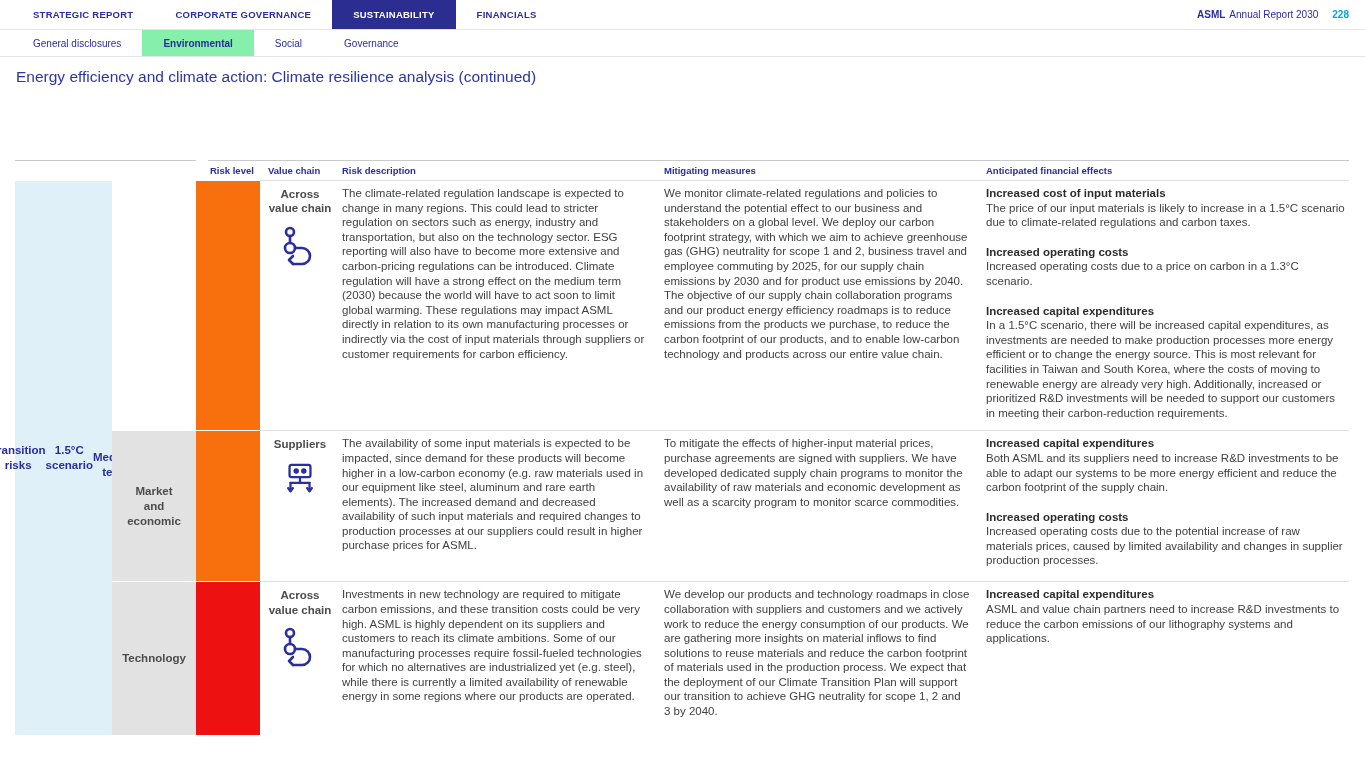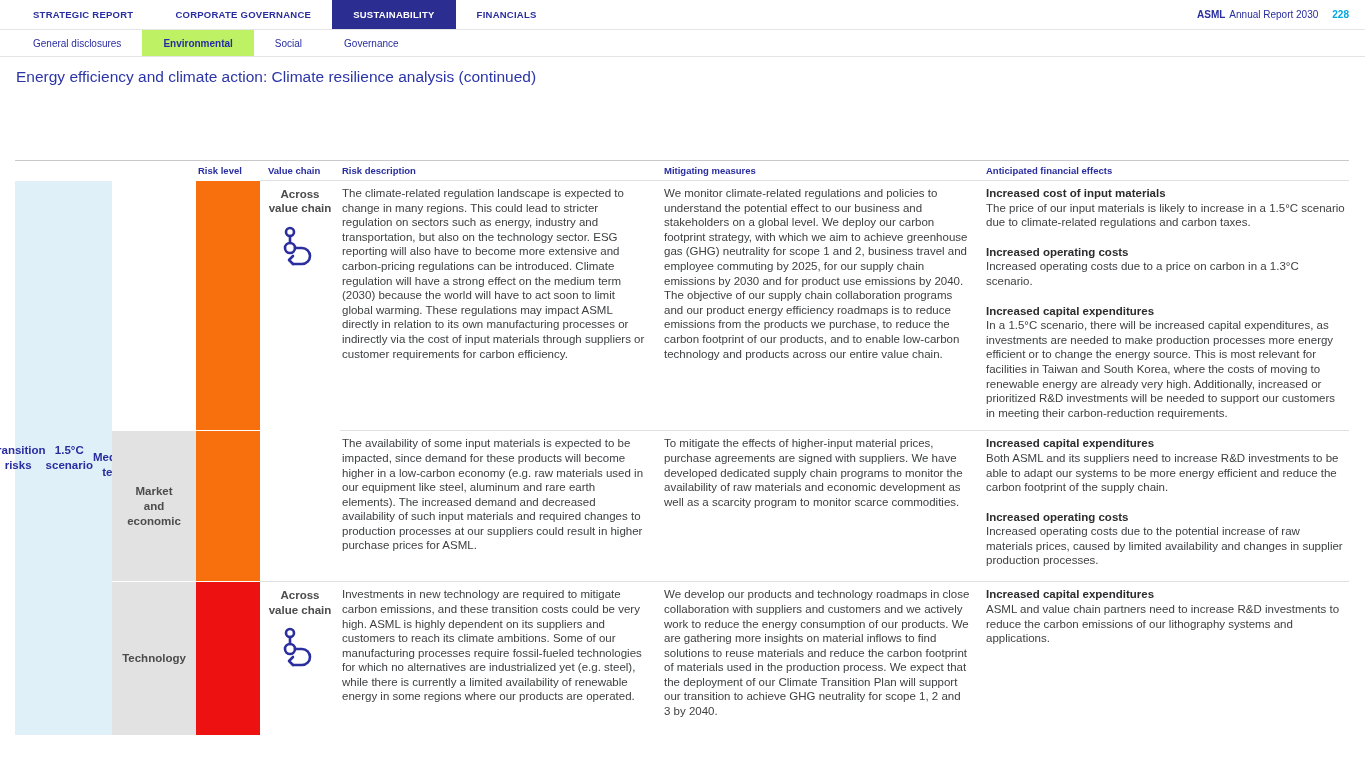--- a/index.html
+++ b/index.html
@@ -28,40 +28,40 @@
 
   
   .sub-nav {
     height: 27px; display: flex; align-items: stretch;
     border-bottom: 1px solid #e4e4e6; padding-left: 12px; background: #fff;
   }
   .sub-tab {
     display: flex; align-items: center; padding: 0 21px;
     font-size: 10px; color: #282da0; cursor: pointer; white-space: nowrap; text-decoration: none;
   }
-  .sub-tab.active { background: #bef264; font-weight: bold; }
+  .sub-tab.active { background: #86efac; font-weight: bold; }
 
   
   .page-title {
     margin: 11px 16px 0 16px; font-size: 15.5px; font-weight: 400; color: #2b35a8;
   }
 
   
   .report-table {
     margin: 74px 16px 0 15px;
     display: grid;
     grid-template-columns: 97px 84px 64px 80px 322px 322px 1fr;
     grid-template-rows: auto minmax(238px, auto) minmax(151px, auto) minmax(154px, auto);
   }
   .th {
     font-size: 9.5px; font-weight: bold; color: #282da0;
     padding: 4px 2px 4px 2px; border-top: 1px solid #c9c9cb; white-space: nowrap;
   }
   .th-empty { grid-column: 1 / 3; grid-row: 1; }
-  .th-risk { grid-column: 3; grid-row: 1; }
+  .th-risk { grid-column: 3; grid-row: 1; margin-left: 12px; }
   .th-vc   { grid-column: 4; grid-row: 1; padding-left: 8px; }
   .th-desc { grid-column: 5; grid-row: 1; }
   .th-mit  { grid-column: 6; grid-row: 1; }
   .th-fin  { grid-column: 7; grid-row: 1; }
 
   .r1 { grid-row: 2; } .r2 { grid-row: 3; } .r3 { grid-row: 4; }
 
   .scenario-cell {
     grid-column: 1; grid-row: 2 / 5; background: #dff0f9;
     display: flex; justify-content: center; align-items: center;
@@ -163,20 +163,38 @@
       <div>Increased operating costs due to a price on carbon in a 1.3°C scenario.</div>
     </div>
     <div class="fin-block">
       <div class="fin-title">Increased capital expenditures</div>
       <div>In a 1.5°C scenario, there will be increased capital expenditures, as investments are needed to make production processes more energy efficient or to change the energy source. This is most relevant for facilities in Taiwan and South Korea, where the costs of moving to renewable energy are already very high. Additionally, increased or prioritized R&amp;D investments will be needed to support our customers in meeting their carbon-reduction requirements.</div>
     </div>
   </div>
 
   <div class="cat-cell r2">Market and economic</div>
   <div class="risk-cell r2" style="background: rgb(248, 112, 14);"></div>
+  <div class="vc-cell r2">
+    <span>Suppliers</span>
+    <span>
+      <svg width="38" height="38" viewBox="0 0 40 40">
+        <g fill="none" stroke="#2a2e9e" stroke-width="2.4" stroke-linecap="round" stroke-linejoin="round">
+          <rect x="9" y="4" width="22" height="13" rx="2"></rect>
+          <circle cx="16" cy="10.5" r="1.7" fill="#2a2e9e"></circle>
+          <circle cx="24" cy="10.5" r="1.7" fill="#2a2e9e"></circle>
+          <path d="M20 17 v6"></path>
+          <path d="M10 23 h20"></path>
+          <path d="M10 23 v8"></path>
+          <path d="M30 23 v8"></path>
+          <path d="M7.5 28.5 L10 32 l2.5 -3.5"></path>
+          <path d="M27.5 28.5 L30 32 l2.5 -3.5"></path>
+        </g>
+      </svg>
+    </span>
+  </div>
   <div class="text-cell desc-cell r2">The availability of some input materials is expected to be impacted, since demand for these products will become higher in a low-carbon economy (e.g. raw materials used in our equipment like steel, aluminum and rare earth elements). The increased demand and decreased availability of such input materials and required changes to production processes at our suppliers could result in higher purchase prices for ASML.</div>
   <div class="text-cell mit-cell r2">To mitigate the effects of higher-input material prices, purchase agreements are signed with suppliers. We have developed dedicated supply chain programs to monitor the availability of raw materials and economic development as well as a scarcity program to monitor scarce commodities.</div>
   <div class="text-cell fin-cell r2">
     <div class="fin-block">
       <div class="fin-title">Increased capital expenditures</div>
       <div>Both ASML and its suppliers need to increase R&amp;D investments to be able to adapt our systems to be more energy efficient and reduce the carbon footprint of the supply chain.</div>
     </div>
     <div class="fin-block">
       <div class="fin-title">Increased operating costs</div>
       <div>Increased operating costs due to the potential increase of raw materials prices, caused by limited availability and changes in supplier production processes.</div>

